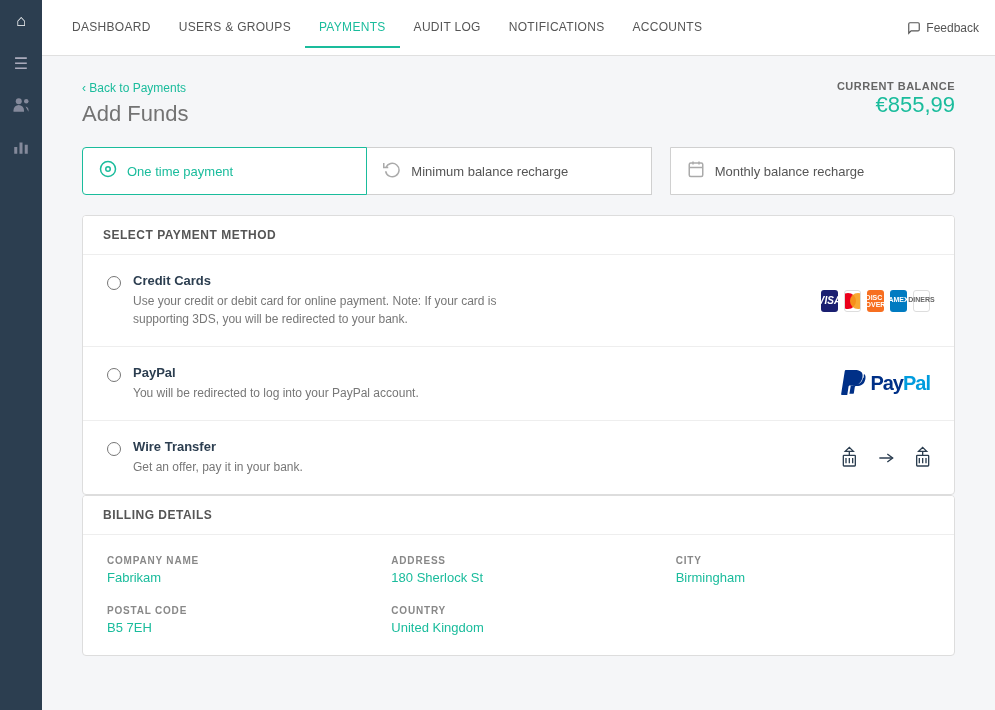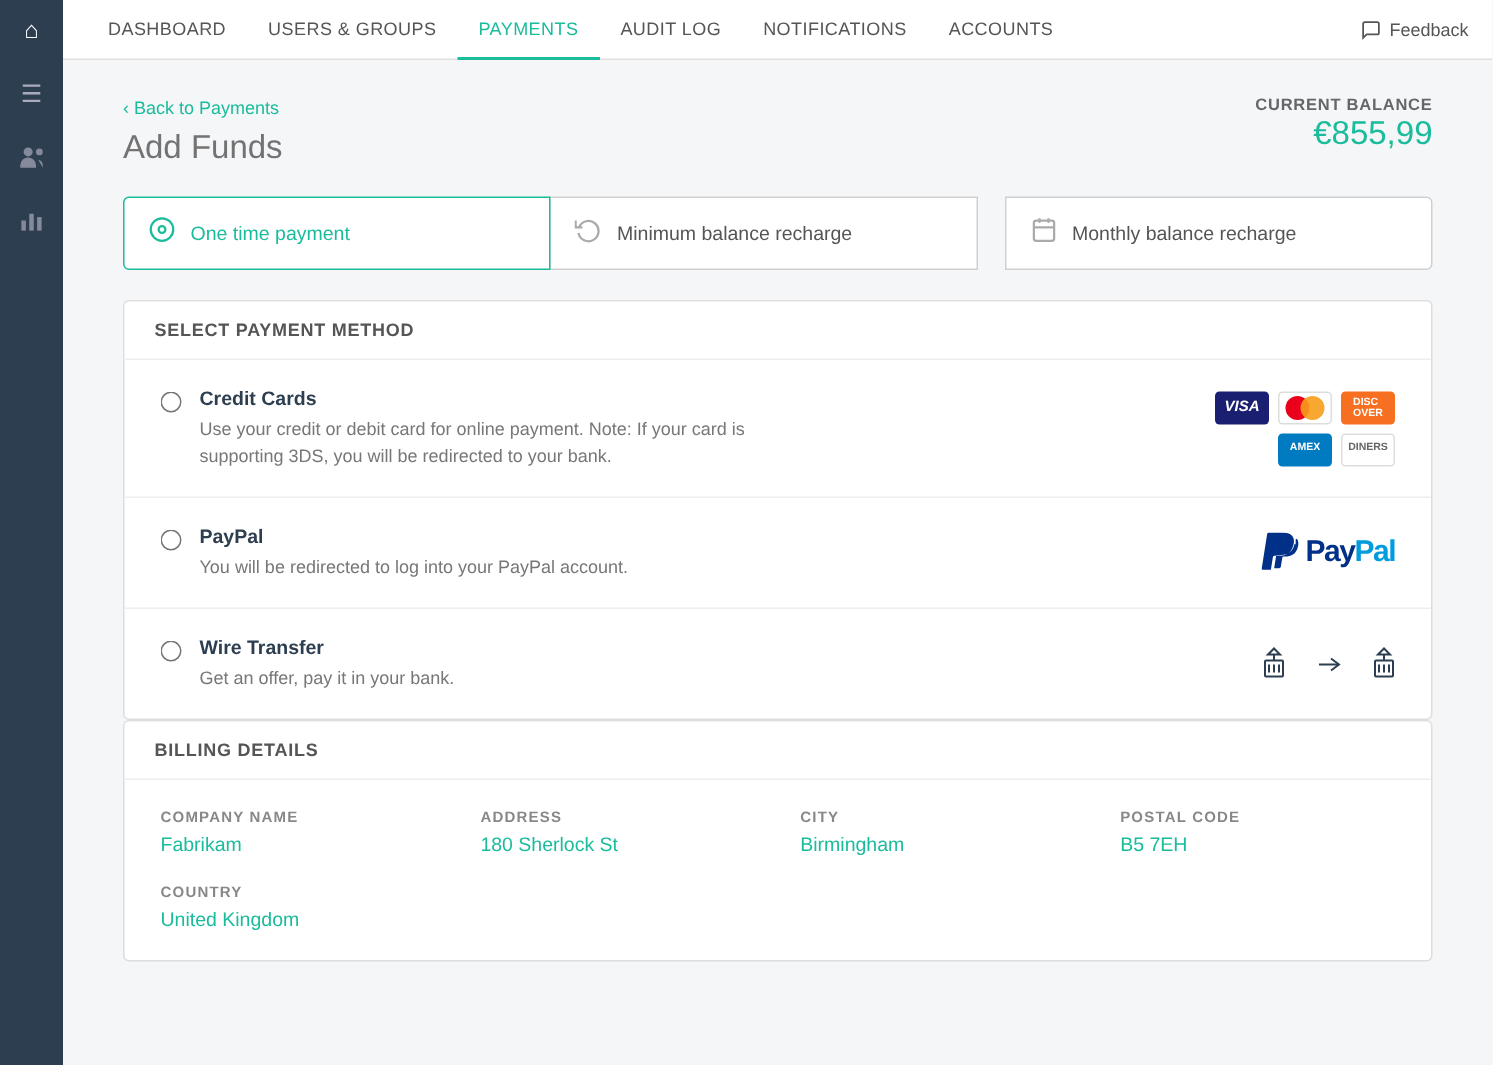--- a/index.html
+++ b/index.html
@@ -34,21 +34,21 @@
       flex-direction: column;
       overflow: hidden;
     }
 
     
     .topnav {
       background: #fff;
       border-bottom: 1px solid #e0e0e0;
       display: flex;
       align-items: center;
-      height: 40px;
+      height: 56px;
       padding: 12px 16px;
       justify-content: space-between;
     }
     .topnav-left {
       display: flex;
       align-items: center;
       gap: 0;
     }
     .nav-item {
       padding: 0 14px;
@@ -206,21 +206,21 @@
       display: flex;
       align-items: center;
       gap: 6px;
       flex-wrap: wrap;
       justify-content: flex-end;
       max-width: 120px;
     }
 
     
     .card-icon {
-      width: 36px;
+      width: 17px;
       height: 22px;
       border-radius: 3px;
       display: flex;
       align-items: center;
       justify-content: center;
       font-size: 8px;
       font-weight: 700;
       color: #fff;
       letter-spacing: 0;
     }
@@ -247,21 +247,21 @@
       display: flex;
       align-items: center;
       gap: 4px;
       font-size: 22px;
       color: #2c3e50;
     }
 
     
     .billing-grid {
       display: grid;
-      grid-template-columns: 1fr 1fr 1fr 1fr;
+      grid-template-columns: 1fr 1fr 1fr;
       gap: 20px 30px;
       padding: 20px 24px;
     }
     .billing-field {}
     .billing-label {
       font-size: 10px;
       font-weight: 700;
       color: #888;
       text-transform: uppercase;
       letter-spacing: 0.8px;

